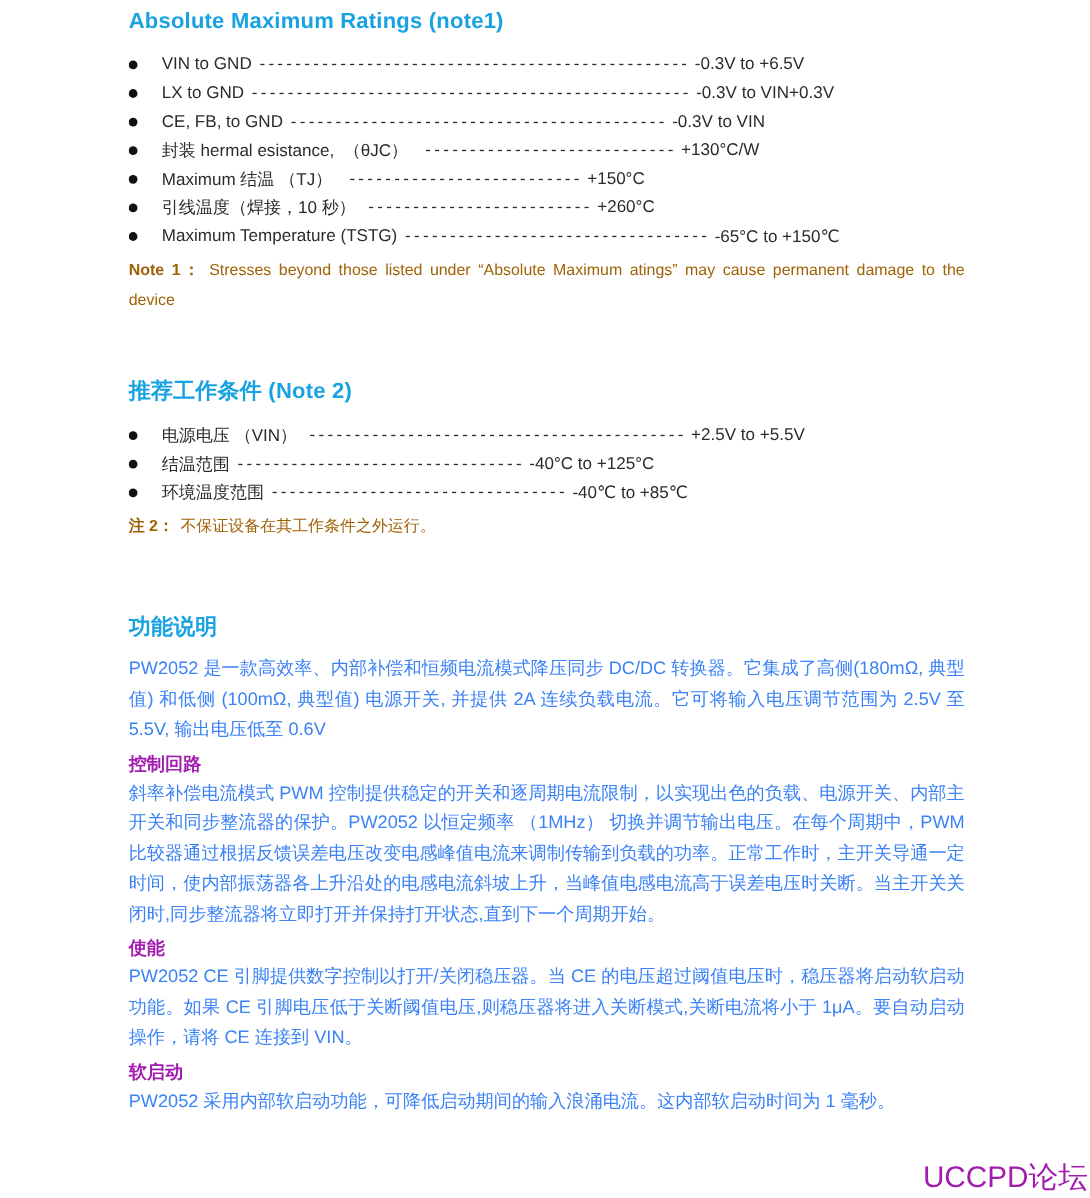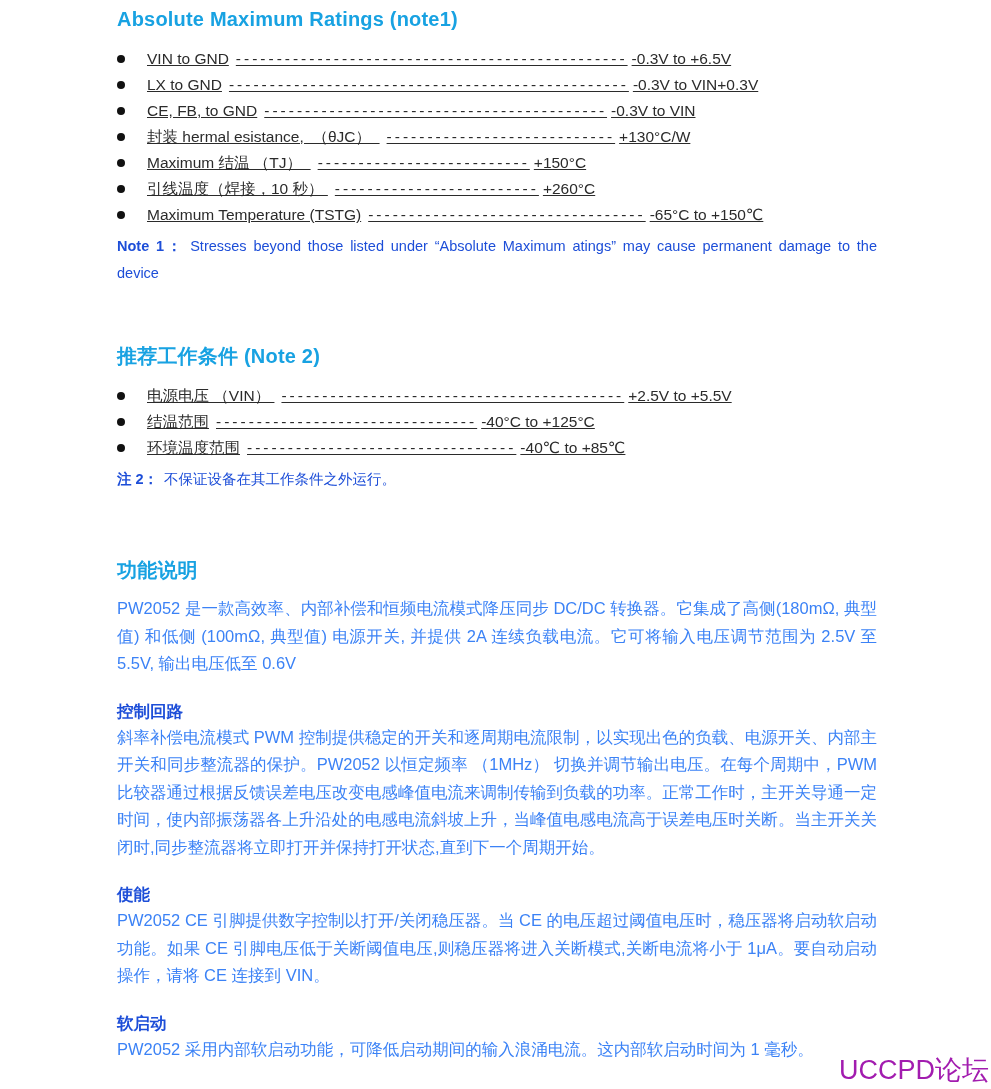--- a/index.html
+++ b/index.html
@@ -14,21 +14,21 @@
     overflow: hidden;
   }
   h1.sec-title {
     color: #18A2E2;
     font-size: 20px;
     font-weight: bold;
     line-height: 26px;
     margin-bottom: 14px;
     letter-spacing: 0.2px;
   }
-  ul.spec-list { list-style: none; text-decoration: underline; }
+  ul.spec-list { list-style: none; }
   ul.spec-list li {
     display: flex;
     align-items: center;
     height: 26px;
     white-space: nowrap;
     overflow: hidden;
     font-size: 15.5px;
   }
   .bullet {
     flex: 0 0 30px;
@@ -44,39 +44,39 @@
     background: #111111;
   }
   .spec-label { white-space: pre; }
   .spec-dashes { white-space: pre; letter-spacing: 3px; margin: 0 4px 0 7px; }
   .spec-value { white-space: pre; }
   p.note {
     margin-top: 5px;
     font-size: 14.5px;
     line-height: 27px;
     text-align: justify;
-    color: #1d4ed8;
+    color: #a16207;
   }
   p.note .note-label { font-weight: bold; margin-right: 6px; }
   .section-roc { margin-top: 56px; }
   .section-func { margin-top: 64px; }
   .cn-note { font-size: 14px; }
   .body-para {
     font-size: 16.5px;
     line-height: 27.5px;
     text-align: justify;
     color: #3b82f6;
   }
   .intro-para { margin-top: 0; }
   h3.sub-title {
     font-size: 16.5px;
     font-weight: bold;
     line-height: 25px;
-    margin-top: 21px;
-    color: #1d4ed8;
+    margin-top: 5px;
+    color: #a21caf;
   }
   .section-func h1.sec-title { margin-bottom: 12px; }
   .watermark {
     position: absolute;
     right: 2px;
     bottom: 1px;
     font-size: 27px;
     color: #a21caf;
     white-space: nowrap;
     z-index: 5;

